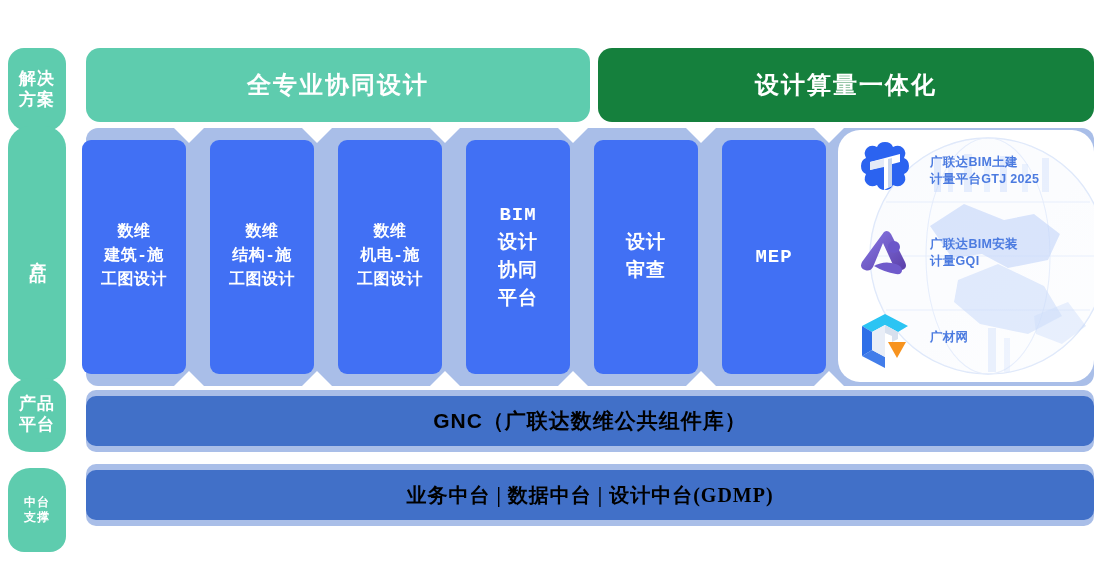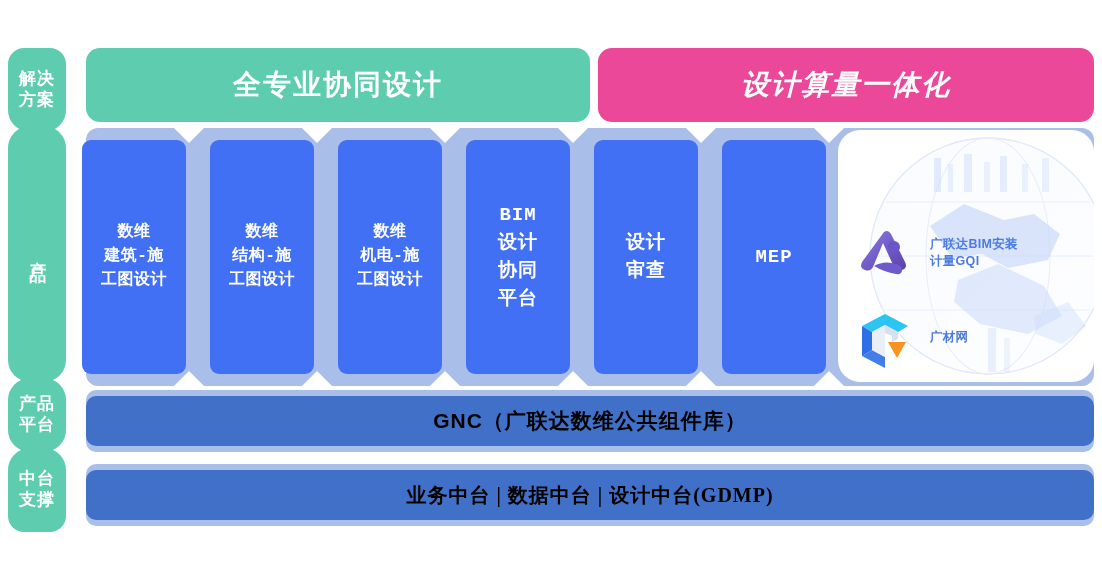--- a/index.html
+++ b/index.html
@@ -8,29 +8,29 @@
 
   
   .rail{position:absolute;left:8px;top:48px;width:58px;height:484px;}
   .rail-seg{position:absolute;left:0;width:58px;background:#5ECCAE;border-radius:18px;
             display:flex;align-items:center;justify-content:center;text-align:center;
             color:#ffffff;font-weight:700;letter-spacing:1px;}
   .rail-seg span{display:block;line-height:1.22;}
   .rail-s0{top:0px;height:84px;font-size:17px;border-radius:16px 16px 22px 22px;}
   .rail-s1{top:78px;height:256px;font-size:17px;border-radius:22px;}
   .rail-s2{top:330px;height:74px;font-size:17px;border-radius:22px;}
-  .rail-s3{top:400px;height:84px;font-size:17px;border-radius:22px 22px 16px 16px;}
+  .rail-s3{top:420px;height:84px;font-size:12px;border-radius:22px 22px 16px 16px;}
   .rail-vert span{writing-mode:vertical-rl;text-orientation:upright;letter-spacing:6px;}
 
   
   .sol{position:absolute;top:48px;height:74px;border-radius:14px;
        display:flex;align-items:center;justify-content:center;
-       color:#ffffff;font-size:28px;font-weight:700;letter-spacing:2px;}
+       color:#ffffff;font-size:24px;font-weight:700;letter-spacing:2px;}
   .sol-a{left:86px;width:504px;background:#5ECCAE;}
-  .sol-b{left:598px;width:496px;background:#ec4899;font-style:italic;}
+  .sol-b{left:598px;width:496px;background:#15803d;}
 
   
   .backing{position:absolute;left:86px;top:128px;width:1008px;height:258px;
            background:#A9BEE8;border-radius:12px;}
   .notch{position:absolute;width:30px;height:15px;background:#ffffff;}
   .notch-top{top:0;clip-path:polygon(0 0,100% 0,50% 100%);}
   .notch-bot{bottom:0;clip-path:polygon(50% 0,100% 100%,0 100%);}
 
   
   .card{position:absolute;top:140px;height:234px;background:#4170F4;border-radius:9px;
@@ -170,20 +170,35 @@
       <rect x="126" y="24" width="8" height="38" fill="#6E9BF2" opacity=".4"></rect>
       <rect x="146" y="32" width="6" height="30" fill="#8FB4F6" opacity=".4"></rect>
       <rect x="162" y="26" width="7" height="36" fill="#6E9BF2" opacity=".4"></rect>
       <rect x="184" y="34" width="6" height="28" fill="#8FB4F6" opacity=".4"></rect>
       <rect x="204" y="28" width="7" height="34" fill="#6E9BF2" opacity=".35"></rect>
       <rect x="150" y="198" width="8" height="44" fill="#6E9BF2" opacity=".35"></rect>
       <rect x="166" y="208" width="6" height="34" fill="#8FB4F6" opacity=".35"></rect>
       <circle cx="150" cy="126" r="118" fill="url(#gfade)" opacity=".25"></circle>
     </svg>
 
+    <div class="logo-row" style="left:16px;top:10px;">
+      <div class="logo">
+        <svg viewBox="0 0 62 62" width="62" height="62">
+          <path d="M31 2 q6 0 8 5 q6-3 10 1 q4 4 1 10 q5 2 5 8 q0 6-5 8 q3 6-1 10 q-4 4-10 1 q-2 5-8 5 q-6 0-8-5 q-6 3-10-1 q-4-4-1-10 q-5-2-5-8 q0-6 5-8 q-3-6 1-10 q4-4 10-1 q2-5 8-5z" fill="#2B63F0"></path>
+          <path d="M16 22 L46 14 L46 22 L16 30 Z" fill="#FFFFFF"></path>
+          <path d="M16 22 L16 30 L30 27 L30 19 Z" fill="#E4EAF6"></path>
+          <path d="M30 20 L38 18 L38 46 L30 50 Z" fill="#FFFFFF"></path>
+          <path d="M38 18 L38 46 L34 48 L34 19 Z" fill="#C9D6EC"></path>
+        </svg>
+      </div>
+      <div class="logo-cap">
+        <div>广联达BIM土建</div>
+        <div>计量平台GTJ 2025</div>
+      </div>
+    </div>
 
     <div class="logo-row" style="left:16px;top:176px;">
       <div class="logo">
         <svg viewBox="0 0 62 62" width="62" height="62">
           <path d="M31 8 L54 20 L44 26 L31 19 L18 26 L8 20 Z" fill="#2BC4F3"></path>
           <path d="M8 20 L18 26 L18 44 L8 50 Z" fill="#2E6FE8"></path>
           <path d="M8 50 L18 44 L31 51 L31 62 Z" fill="#2E6FE8" opacity=".9"></path>
           <path d="M18 26 L31 19 L31 51 L18 44 Z" fill="#E9EEF7"></path>
           <path d="M31 19 L44 26 L44 33 L38 36 L38 30 L31 27 Z" fill="#D7E0EE"></path>
           <path d="M34 36 L52 36 L43 52 Z" fill="#F7931E"></path>

